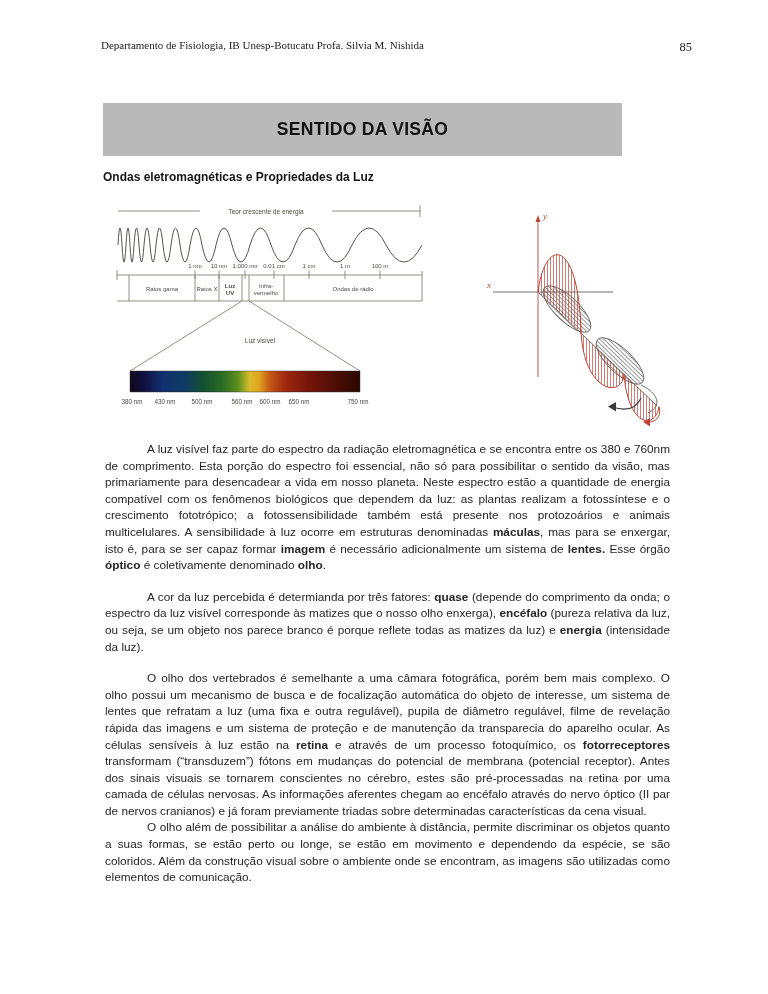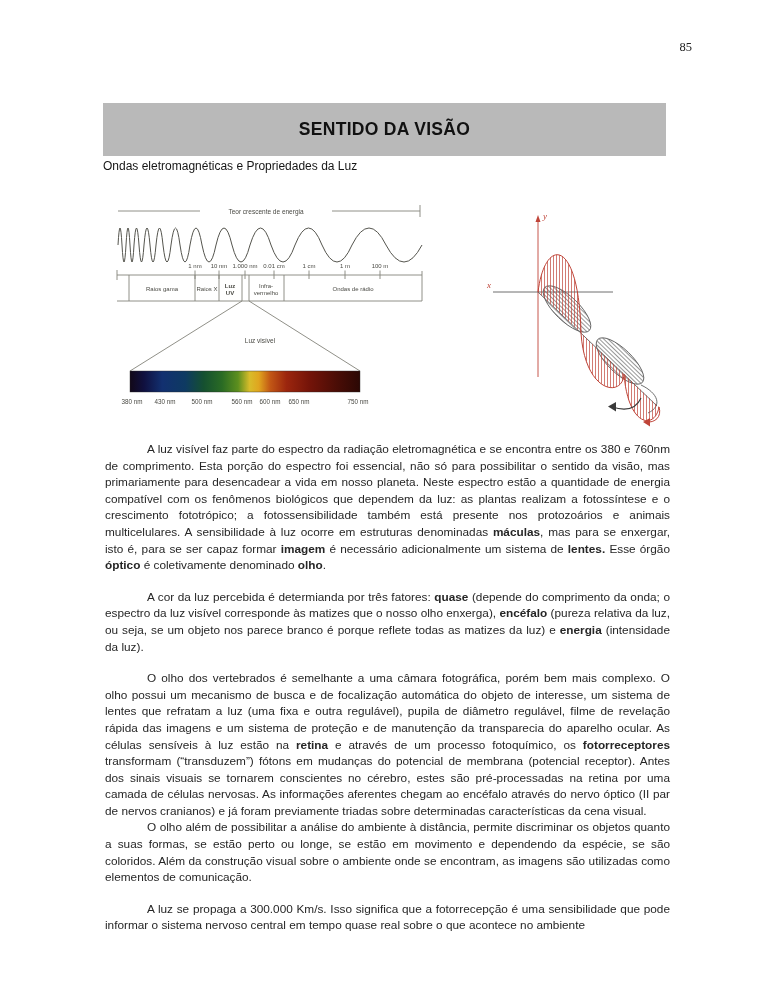--- a/index.html
+++ b/index.html
@@ -5,37 +5,38 @@
   html,body{margin:0;padding:0;}
   body{
     width:768px;height:994px;background:#ffffff;position:relative;overflow:hidden;
     font-family:"Liberation Sans",sans-serif;color:#242424;
   }
   .header{position:absolute;left:101px;top:38px;font-family:"Liberation Serif",serif;color:#1c1c1c;}
   .header .l1{font-weight:bold;font-size:11.5px;letter-spacing:.1px;}
   .header .l2{font-size:11px;margin-top:1px;}
   .pagenum{position:absolute;left:640px;top:40px;width:52px;text-align:right;
     font-family:"Liberation Serif",serif;font-size:12.5px;color:#222;}
-  .banner{position:absolute;left:103px;top:103px;width:563px;height:53px;background:#b9b9b9;
+  .banner{position:absolute;left:103px;top:103px;width:519px;height:53px;background:#b9b9b9;
     display:flex;align-items:center;justify-content:center;}
   .banner h1{margin:0;font-size:17.5px;font-weight:bold;color:#111;letter-spacing:.3px;}
-  .section-heading{position:absolute;left:103px;top:159px;font-size:12px;font-weight:normal;color:#161616;}
+  .section-heading{position:absolute;left:103px;top:170px;font-size:12px;font-weight:bold;color:#161616;}
   .fig-spectrum{position:absolute;left:110px;top:200px;}
   .fig-wave{position:absolute;left:483px;top:202px;}
   .bodytext{position:absolute;left:105px;top:441px;width:565px;font-size:11.8px;
     line-height:16.6px;text-align:justify;color:#262626;}
   .bodytext p{margin:0 0 15px;text-indent:42px;}
   .bodytext p.tight{margin-bottom:0;}
   svg text{font-family:"Liberation Sans",sans-serif;}
   .axlabel{font-family:"Liberation Serif",serif;font-style:italic;}
 </style>
 </head>
 <body>
 
 <div class="header">
+  <div class="l2">Departamento de Fisiologia, IB Unesp-Botucatu   Profa. Silvia M. Nishida</div>
 </div>
 <div class="pagenum">85</div>
 
 <div class="banner">
   <h1>SENTIDO DA VISÃO</h1>
 </div>
 
 <div class="section-heading">Ondas eletromagnéticas e Propriedades da Luz</div>
 
 <svg class="fig-spectrum" width="320" height="230" viewBox="0 0 320 230">
@@ -152,14 +153,13 @@
   <polygon points="167,216 160,220 167,224.5" fill="#bf4438"></polygon>
   <path d="M158,196 Q151,212 129,205" fill="none" stroke="#3a3a3a" stroke-width="1.1"></path>
   <polygon points="133,200 125,204.5 133,209.5" fill="#3a3a3a"></polygon>
 </svg>
 
 <div class="bodytext">
     <p>A luz visível faz parte do espectro da radiação eletromagnética e se encontra entre os 380 e 760nm de comprimento. Esta porção do espectro foi essencial, não só para possibilitar o sentido da visão, mas primariamente para desencadear a vida em nosso planeta. Neste espectro estão a quantidade de energia compatível com os fenômenos biológicos que dependem da luz: as plantas realizam a fotossíntese e o crescimento fototrópico; a fotossensibilidade também está presente nos protozoários e animais multicelulares. A sensibilidade à luz ocorre em estruturas denominadas <b>máculas</b>, mas para se enxergar, isto é, para se ser capaz formar <b>imagem</b> é necessário adicionalmente um sistema de <b>lentes.</b> Esse órgão <b>óptico</b> é coletivamente denominado <b>olho</b>.</p>
     <p>A cor da luz percebida é determianda por três fatores: <b>quase</b> (depende do comprimento da onda; o espectro da luz visível corresponde às matizes que o nosso olho enxerga), <b>encéfalo</b> (pureza relativa da luz, ou seja, se um objeto nos parece branco é porque reflete todas as matizes da luz) e <b>energia</b> (intensidade da luz).</p>
     <p class="tight">O olho dos vertebrados é semelhante a uma câmara fotográfica, porém bem mais complexo. O olho possui um mecanismo de busca e de focalização automática do objeto de interesse, um sistema de lentes que refratam a luz (uma fixa e outra regulável), pupila de diâmetro regulável, filme de revelação rápida das imagens e um sistema de proteção e de manutenção da transparecia do aparelho ocular. As células sensíveis à luz estão na <b>retina</b> e através de um processo fotoquímico, os <b>fotorreceptores</b> transformam (“transduzem”) fótons em mudanças do potencial de membrana (potencial receptor). Antes dos sinais visuais se tornarem conscientes no cérebro, estes são pré-processadas na retina por uma camada de células nervosas. As informações aferentes chegam ao encéfalo através do nervo óptico (II par de nervos cranianos) e já foram previamente triadas sobre determinadas características da cena visual.</p>
     <p>O olho além de possibilitar a análise do ambiente à distância, permite discriminar os objetos quanto a suas formas, se estão perto ou longe, se estão em movimento e dependendo da espécie, se são coloridos. Além da construção visual sobre o ambiente onde se encontram, as imagens são utilizadas como elementos de comunicação.</p>
-    <p>A luz se propaga a 300.000 Km/s. Isso significa que a fotorrecepção é uma sensibilidade que pode informar o sistema nervoso central em tempo quase real sobre o que acontece no ambiente</p>
   </div>
 
 </body></html>

